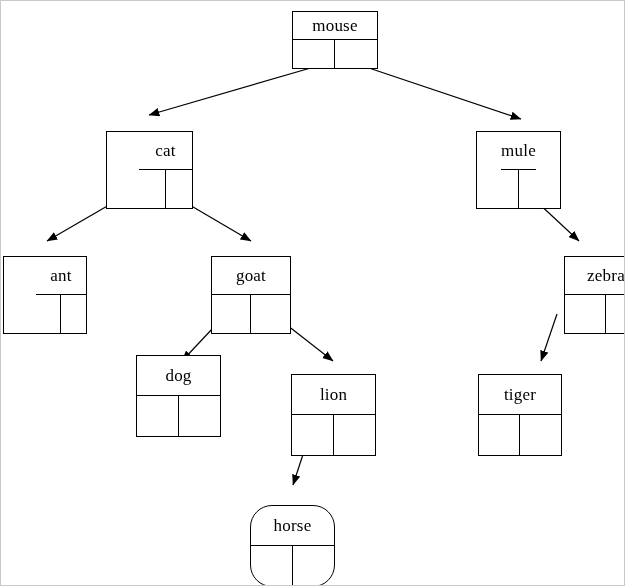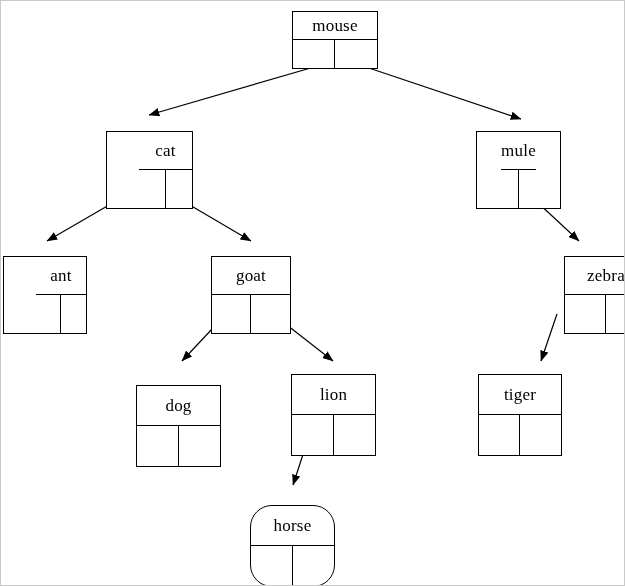--- a/index.html
+++ b/index.html
@@ -124,21 +124,21 @@
           <div class="cell right"></div>
         </div>
       </div>
       <div class="node" style="left: 538px; top: 255px; width: 84px; height: 78px; margin-left: 25px;">
         <div class="node-label">zebra</div>
         <div class="node-cells">
           <div class="cell left"></div>
           <div class="cell right"></div>
         </div>
       </div>
-      <div class="node" style="left: 135px; top: 384px; width: 85px; height: 82px;">
+      <div class="node" style="left: 135px; top: 354px; width: 85px; height: 82px;">
         <div class="node-label">dog</div>
         <div class="node-cells">
           <div class="cell left"></div>
           <div class="cell right"></div>
         </div>
       </div>
       <div class="node" style="left: 290px; top: 373px; width: 85px; height: 82px; text-align: right;">
         <div class="node-label">lion</div>
         <div class="node-cells">
           <div class="cell left"></div>

